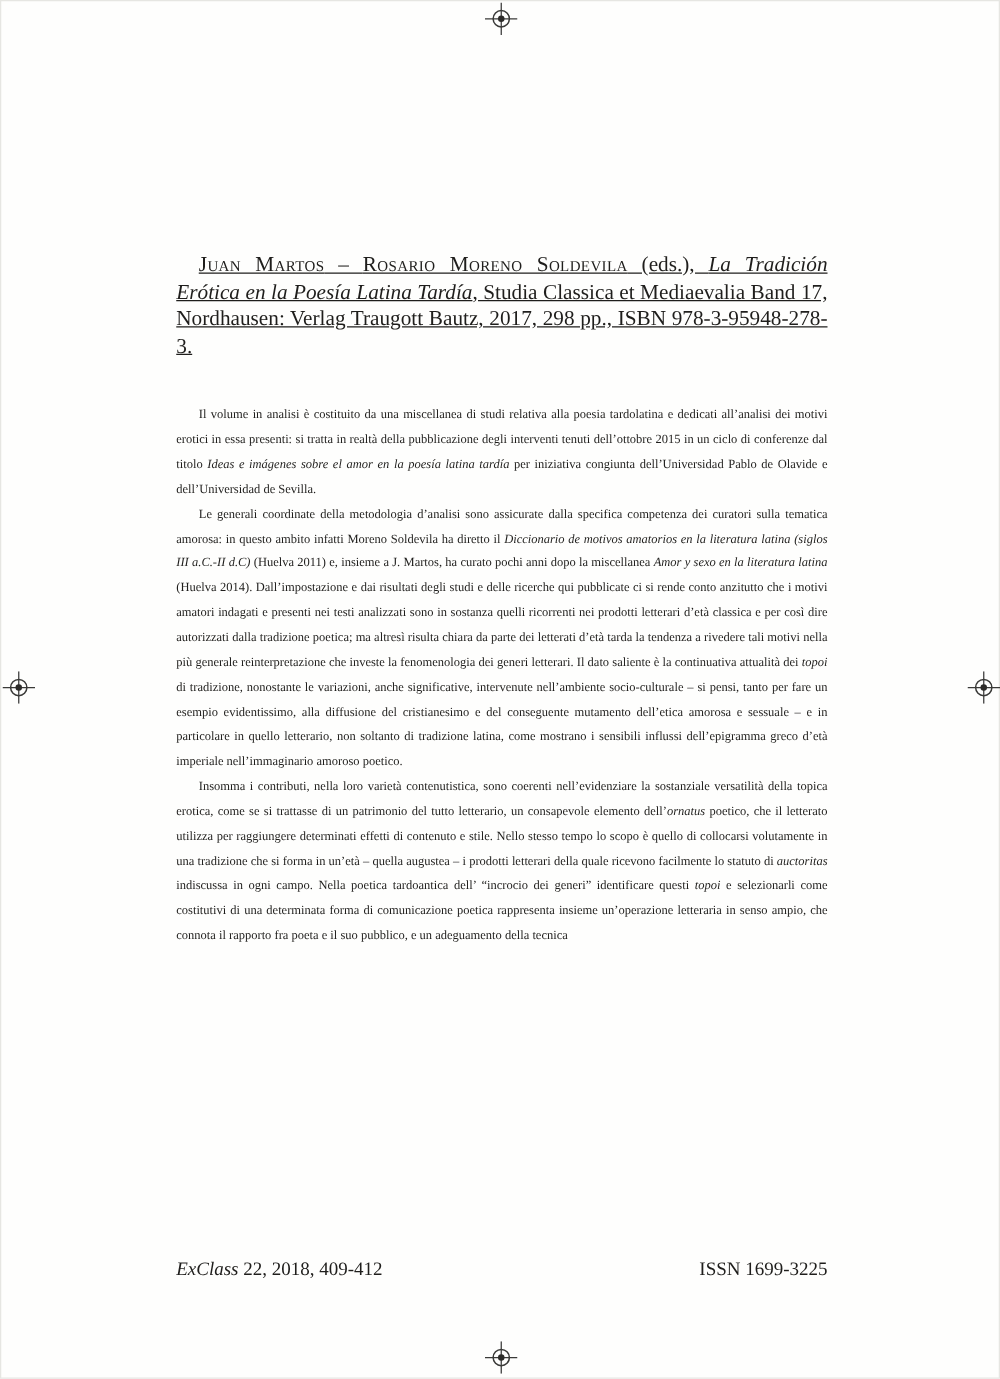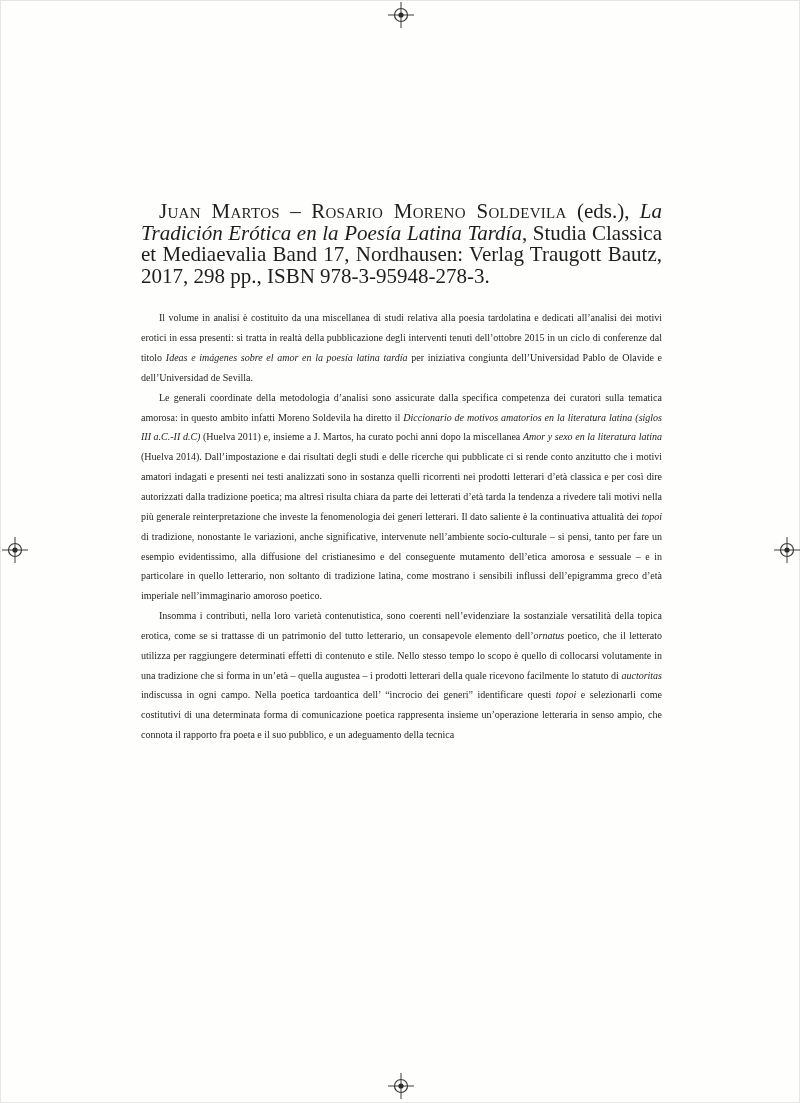--- a/index.html
+++ b/index.html
@@ -27,25 +27,26 @@
   .reg-left   { left: 1px;   top: 536px; }
   .reg-right  { left: 773px; top: 536px; }
 
   .text-block {
     position: absolute;
     left: 140px;
     top: 200px;
     width: 521px;
   }
   .citation {
-    font-size: 21px;
+    font-size: 17px;
     line-height: 21.6px;
     text-align: justify;
     text-indent: 18px;
-    margin-bottom: 21px;
+    margin-bottom: 35px;
+    text-decoration: underline;
   }
   .body-text {
     font-size: 10px;
     line-height: 19.85px;
     text-align: justify;
   }
   .body-paragraph { text-indent: 18px; }
 
   .seg.italic { font-style: italic; }
   .seg.smallcaps { font-variant: small-caps; letter-spacing: 0.3px; }
@@ -97,14 +98,18 @@
   <div class="text-block">
     <p class="citation"><span class="seg smallcaps">Juan Martos</span><span class="seg normal"> – </span><span class="seg smallcaps">Rosario Moreno Soldevila</span><span class="seg normal"> (eds.), </span><span class="seg italic">La Tradición Erótica en la Poesía Latina Tardía</span><span class="seg normal">, Studia Classica et Mediaevalia Band 17, Nordhausen: Verlag Traugott Bautz, 2017, 298 pp., ISBN 978-3-95948-278-3.</span></p>
 
     <div class="body-text">
         <p class="body-paragraph"><span class="seg normal">Il volume in analisi è costituito da una miscellanea di studi relativa alla poesia tardolatina e dedicati all’analisi dei motivi erotici in essa presenti: si tratta in realtà della pubblicazione degli interventi tenuti dell’ottobre 2015 in un ciclo di conferenze dal titolo </span><span class="seg italic">Ideas e imágenes sobre el amor en la poesía latina tardía</span><span class="seg normal"> per iniziativa congiunta dell’Universidad Pablo de Olavide e dell’Universidad de Sevilla.</span></p>
         <p class="body-paragraph"><span class="seg normal">Le generali coordinate della metodologia d’analisi sono assicurate dalla specifica competenza dei curatori sulla tematica amorosa: in questo ambito infatti Moreno Soldevila ha diretto il </span><span class="seg italic">Diccionario de motivos amatorios en la literatura latina (siglos III a.C.-II d.C)</span><span class="seg normal"> (Huelva 2011) e, insieme a J. Martos, ha curato pochi anni dopo la miscellanea </span><span class="seg italic">Amor y sexo en la literatura latina</span><span class="seg normal"> (Huelva 2014). Dall’impostazione e dai risultati degli studi e delle ricerche qui pubblicate ci si rende conto anzitutto che i motivi amatori indagati e presenti nei testi analizzati sono in sostanza quelli ricorrenti nei prodotti letterari d’età classica e per così dire autorizzati dalla tradizione poetica; ma altresì risulta chiara da parte dei letterati d’età tarda la tendenza a rivedere tali motivi nella più generale reinterpretazione che investe la fenomenologia dei generi letterari. Il dato saliente è la continuativa attualità dei </span><span class="seg italic">topoi</span><span class="seg normal"> di tradizione, nonostante le variazioni, anche significative, intervenute nell’ambiente socio-culturale – si pensi, tanto per fare un esempio evidentissimo, alla diffusione del cristianesimo e del conseguente mutamento dell’etica amorosa e sessuale – e in particolare in quello letterario, non soltanto di tradizione latina, come mostrano i sensibili influssi dell’epigramma greco d’età imperiale nell’immaginario amoroso poetico.</span></p>
         <p class="body-paragraph"><span class="seg normal">Insomma i contributi, nella loro varietà contenutistica, sono coerenti nell’evidenziare la sostanziale versatilità della topica erotica, come se si trattasse di un patrimonio del tutto letterario, un consapevole elemento dell’</span><span class="seg italic">ornatus</span><span class="seg normal"> poetico, che il letterato utilizza per raggiungere determinati effetti di contenuto e stile. Nello stesso tempo lo scopo è quello di collocarsi volutamente in una tradizione che si forma in un’età – quella augustea – i prodotti letterari della quale ricevono facilmente lo statuto di </span><span class="seg italic">auctoritas</span><span class="seg normal"> indiscussa in ogni campo. Nella poetica tardoantica dell’ “incrocio dei generi” identificare questi </span><span class="seg italic">topoi</span><span class="seg normal"> e selezionarli come costitutivi di una determinata forma di comunicazione poetica rappresenta insieme un’operazione letteraria in senso ampio, che connota il rapporto fra poeta e il suo pubblico, e un adeguamento della tecnica</span></p>
       </div>
   </div>
 
+  <div class="footer">
+    <span class="footer-left"><span class="seg italic">ExClass</span><span class="seg normal"> 22, 2018, 409-412</span></span>
+    <span class="footer-right">ISSN 1699-3225</span>
+  </div>
 
 </div>
 
 </body></html>

